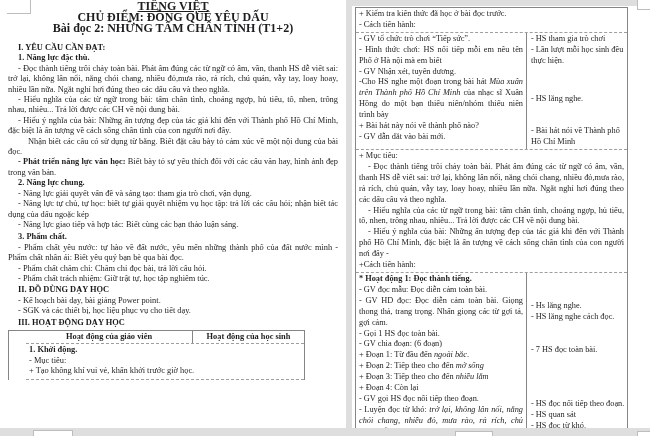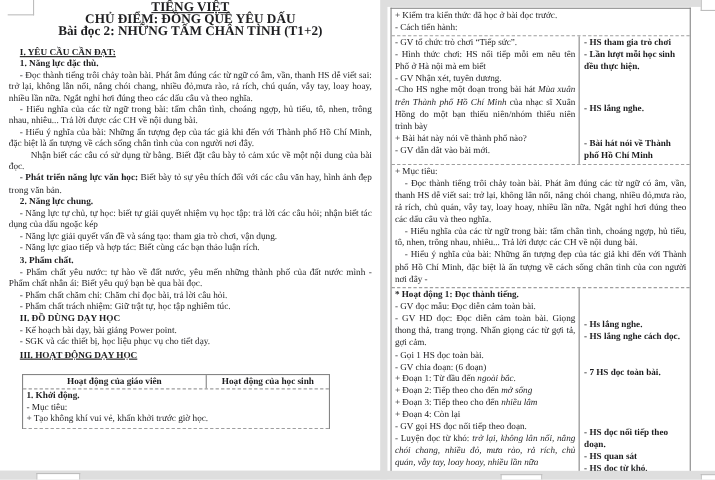--- a/index.html
+++ b/index.html
@@ -17,43 +17,43 @@
   
   .band{position:absolute;background:#dedede;}
   .corner{position:absolute;background:#ffffff;}
 
   
   .p1-content{padding:3px 8px 0 18px;font-size:8.4px;line-height:10.4px;}
   .title{text-align:center;font-weight:bold;font-size:12px;line-height:11px;}
   .title-u{text-decoration:underline;}
   .gap{height:9px;}
   .sec{font-weight:bold;margin-left:10px;}
-  .sec-u{text-decoration:underline;}
+  .sec-u{}
   .par{text-align:justify;text-indent:10px;margin:0;}
   .par2{text-align:justify;text-indent:20px;margin:0;}
   b.lead{font-weight:bold;}
 
   table,.t1{border-collapse:collapse;}
-  .t1{margin-left:12px;width:278px;border:1px solid #858585;border-bottom:none;font-size:8.4px;line-height:10.4px;}
+  .t1{width:278px;border:1px solid #858585;border-bottom:none;font-size:8.4px;line-height:10.4px;padding-left:17px;}
   .t1-head{display:flex;border-bottom:1px dashed #9e9e9e;}
   .t1-h1{width:166px;border-right:1px solid #858585;text-align:center;font-weight:bold;padding:1px 0;}
   .t1-h2{flex:1;text-align:center;font-weight:bold;padding:1px 0;}
   .t1-row{padding:1px 3px 2px 3px;border-bottom:1px dashed #9e9e9e;}
   .ln{margin:0;}
   .bold{font-weight:bold;}
 
   
   .t2{margin:1px 0 0 3px;width:273px;border:1px solid #858585;border-bottom:none;
       font-size:8.3px;line-height:10.9px;box-sizing:border-box;}
   .r{border-bottom:1px dashed #9e9e9e;}
   .r:last-child{border-bottom:1px dashed #9e9e9e;}
   .merged{padding:1px 3px 1px 3px;}
   .split{display:flex;}
   .gv{width:171px;border-right:1px solid #858585;padding:1px 3px 1px 3px;box-sizing:border-box;text-align:justify;}
-  .hs{flex:1;padding:1px 2px 1px 4px;font-weight:bold;}
+  .hs{flex:1;padding:1px 2px 1px 4px;}
   .g1{margin-top:27px;}
   .g2{margin-top:21.8px;}
   .g4{margin-top:43.6px;}
   .it{font-style:italic;}
   .jus{text-align:justify;}
   .ind{text-indent:9px;}
 </style>
 </head>
 <body>
 
@@ -66,34 +66,34 @@
 
     <div class="sec sec-u">I. YÊU CẦU CẦN ĐẠT:</div>
     <div class="sec">1. Năng lực đặc thù.</div>
     <p class="par">- Đọc thành tiếng trôi chảy toàn bài. Phát âm đúng các từ ngữ có âm, vần, thanh HS dễ viết sai: trở lại, không lân nổi, nắng chói chang, nhiều đỏ,mưa rào, rả rích, chú quán, vẫy tay, loay hoay, nhiều lần nữa. Ngắt nghỉ hơi đúng theo các dấu câu và theo nghĩa.</p>
     <p class="par">- Hiểu nghĩa của các từ ngữ trong bài: tấm chân tình, choáng ngợp, hủ tiếu, tô, nhen, trông nhau, nhiêu... Trả lời được các CH về nội dung bài.</p>
     <p class="par">- Hiểu ý nghĩa của bài: Những ấn tượng đẹp của tác giả khi đến với Thành phố Hồ Chí Minh, đặc biệt là ấn tượng về cách sống chân tình của con người nơi đây.</p>
     <p class="par2">Nhận biết các câu có sử dụng từ bằng. Biết đặt câu bày tỏ cảm xúc về một nội dung của bài đọc.</p>
     <p class="par"><b class="lead">- Phát triển năng lực văn học:</b><span> Biết bày tỏ sự yêu thích đối với các câu văn hay, hình ảnh đẹp trong văn bản.</span></p>
 
     <div class="sec">2. Năng lực chung.</div>
+    <p class="par">- Năng lực giải quyết vấn đề và sáng tạo: tham gia trò chơi, vận dụng.</p>
     <p class="par">- Năng lực tự chủ, tự học: biết tự giải quyết nhiệm vụ học tập: trả lời các câu hỏi; nhận biết tác dụng của dấu ngoặc kép</p>
-    <p class="par">- Năng lực giải quyết vấn đề và sáng tạo: tham gia trò chơi, vận dụng.</p>
-    <p class="par">- Năng lực giao tiếp và hợp tác: Biết cùng các bạn thảo luận rích.</p>
+    <p class="par">- Năng lực giao tiếp và hợp tác: Biết cùng các bạn thảo luận sáng.</p>
 
     <div class="sec" style="margin-top:2px;">3. Phẩm chất.</div>
     <p class="par">- Phẩm chất yêu nước: tự hào về đất nước, yêu mến những thành phố của đất nước mình - Phẩm chất nhân ái: Biết yêu quý bạn bè qua bài đọc.</p>
     <p class="par">- Phẩm chất chăm chỉ: Chăm chỉ đọc bài, trả lời câu hỏi.</p>
     <p class="par">- Phẩm chất trách nhiệm: Giữ trật tự, học tập nghiêm túc.</p>
 
     <div class="sec" style="margin-top:1px;">II. ĐỒ DÙNG DẠY HỌC</div>
     <p class="par">- Kế hoạch bài dạy, bài giảng Power point.</p>
     <p class="par">- SGK và các thiết bị, học liệu phục vụ cho tiết dạy.</p>
 
-    <div class="sec" style="margin-top:1px;margin-bottom:12px;text-decoration:underline;">III. HOẠT ĐỘNG DẠY HỌC</div>
+    <div class="sec" style="margin-top:1px;margin-bottom:2px;">III. HOẠT ĐỘNG DẠY HỌC</div>
 
     <div class="t1">
       <div class="t1-head">
         <div class="t1-h1">Hoạt động của giáo viên</div>
         <div class="t1-h2">Hoạt động của học sinh</div>
       </div>
       <div class="t1-row">
         <p class="ln bold">1. Khởi động.</p>
         <p class="ln">- Mục tiêu:</p>
         <p class="ln">+ Tạo không khí vui vẻ, khấn khởi trước giờ học.</p>
@@ -125,20 +125,21 @@
         <p class="ln g1">- HS lắng nghe.</p>
         <p class="ln g2">- Bài hát nói về Thành phố Hồ Chí Minh</p>
       </div>
     </div>
 
     <div class="r merged">
       <p class="ln">+ Mục tiêu:</p>
       <p class="ln jus ind">- Đọc thành tiếng trôi chảy toàn bài. Phát âm đúng các từ ngữ có âm, vần, thanh HS dễ viết sai: trở lại, không lân nổi, nắng chói chang, nhiều đỏ,mưa rào, rả rích, chủ quán, vẫy tay, loay hoay, nhiều lần nữa. Ngắt nghỉ hơi đúng theo các dấu câu và theo nghĩa.</p>
       <p class="ln jus ind">- Hiểu nghĩa của các từ ngữ trong bài: tấm chân tình, choáng ngợp, hủ tiếu, tô, nhen, trông nhau, nhiêu... Trả lời được các CH về nội dung bài.</p>
       <p class="ln jus ind">- Hiểu ý nghĩa của bài: Những ấn tượng đẹp của tác giả khi đến với Thành phố Hồ Chí Minh, đặc biệt là ấn tượng về cách sống chân tình của con người nơi đây -</p>
+      <p class="ln">+Cách tiến hành:</p>
     </div>
 
     <div class="r split">
       <div class="gv">
         <p class="ln bold">* Hoạt động 1: Đọc thành tiếng.</p>
         <p class="ln">- GV đọc mẫu: Đọc diễn cảm toàn bài.</p>
         <p class="ln">- GV HD đọc: Đọc diễn cảm toàn bài. Giọng thong thả, trang trọng. Nhấn giọng các từ gợi tả, gợi cảm.</p>
         <p class="ln">- Gọi 1 HS đọc toàn bài.</p>
         <p class="ln">- GV chia đoạn: (6 đoạn)</p>
         <p class="ln"><span>+ Đoạn 1: Từ đầu đến </span><span class="it">ngoài bắc</span><span>.</span></p>

